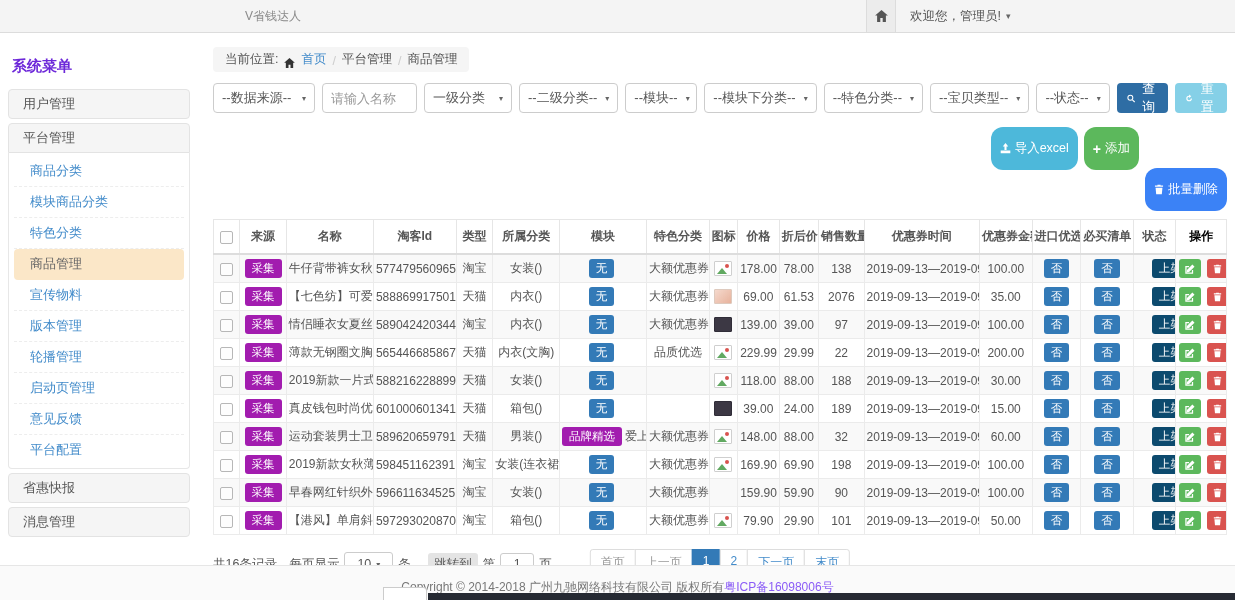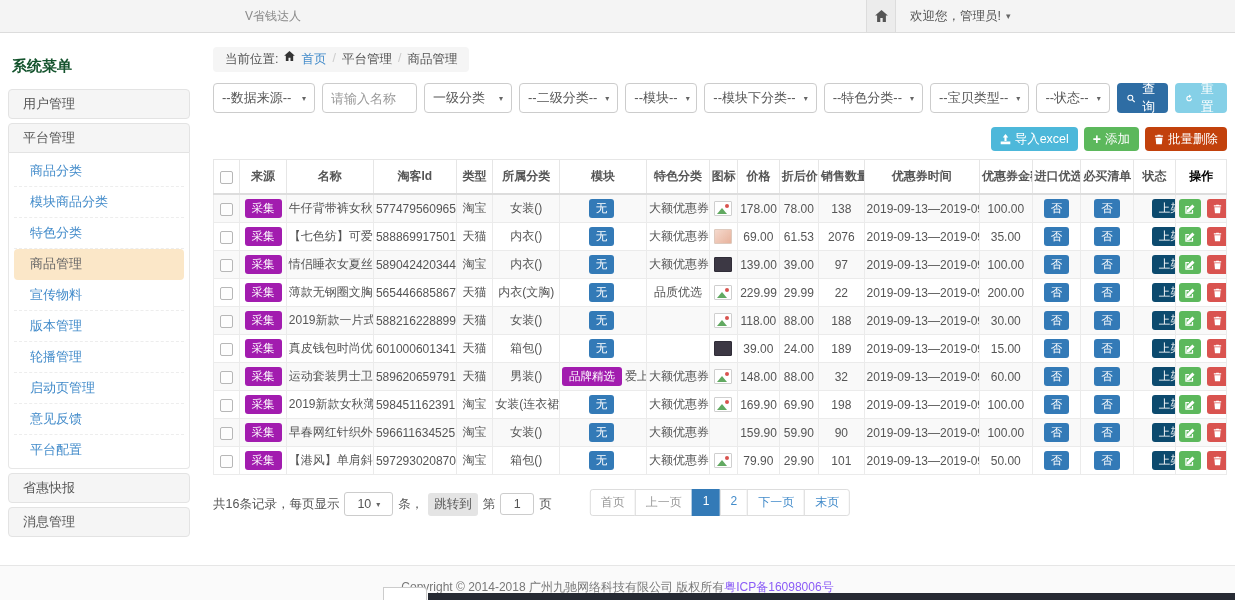--- a/index.html
+++ b/index.html
@@ -11,57 +11,57 @@
     background:#f4f4f4; border-bottom:1px solid #dcdcdc; }
   .brand { position:absolute; left:245px; top:0; line-height:33px; font-size:12px; color:#8a8a8a; }
   .topbar-right { position:absolute; left:866px; top:0; height:32px; display:flex; align-items:stretch; }
   .home-cell { width:30px; background:#ececec; border-left:1px solid #dcdcdc; border-right:1px solid #dcdcdc;
     display:flex; align-items:center; justify-content:center; cursor:pointer; }
   .welcome { display:flex; align-items:center; gap:5px; margin-left:14px; font-size:12.5px; color:#555; cursor:pointer; white-space:nowrap; }
   .caret { font-size:9px; color:#666; }
 
   
   .sidebar { position:absolute; left:8px; top:47px; width:182px; height:518px; overflow:hidden; }
-  .sidebar-title { font-size:15px; font-weight:bold; color:#14532d; margin:10px 0 13px 4px; }
+  .sidebar-title { font-size:15px; font-weight:bold; color:#6d28d9; margin:10px 0 13px 4px; }
   .nav-group { background:#f5f5f5; border:1px solid #e3e3e3; border-radius:4px;
     padding:5px 14px; color:#555; font-size:13px; margin-bottom:4px; cursor:pointer; }
   .nav-group.expanded { border-radius:4px 4px 0 0; margin-bottom:0; }
   .submenu { background:#fff; border:1px solid #e7e7e7; border-top:none; border-radius:0 0 4px 4px;
     margin-bottom:4px; padding:3px 5px; }
   .submenu-item { padding:6px 10px 6px 16px; font-size:13px; color:#428bca;
     border-bottom:1px dashed #ededed; cursor:pointer; }
   .submenu-item:last-child { border-bottom:none; }
   .submenu-item.active { background:#fbe7c8; border-radius:4px; color:#666; border-bottom-color:transparent; }
 
   
   .content { position:absolute; left:213px; top:47px; width:1014px; }
-  .breadcrumb { display:inline-flex; align-items:flex-start; gap:6px; background:#f5f5f5;
+  .breadcrumb { display:inline-flex; align-items:flex-end; gap:6px; background:#f5f5f5;
     border-radius:4px; padding:4px 12px; font-size:12.5px; color:#555; }
   .breadcrumb .link { color:#428bca; cursor:pointer; }
   .breadcrumb .sep { color:#ccc; }
 
   .filters { margin-top:11px; display:flex; align-items:center; gap:7px; flex-wrap:nowrap; }
   .fselect { height:30px; border:1px solid #ccc; border-radius:4px; background:#fff;
     display:flex; align-items:center; justify-content:space-between; gap:8px; padding:0 8px;
     font-size:13px; color:#555; cursor:pointer; white-space:nowrap; }
   .fselect .caret { font-size:8px; }
   .finput { height:30px; width:95px; border:1px solid #ccc; border-radius:4px; padding:0 8px;
     font-size:13px; color:#555; font-family:inherit; }
   .finput::placeholder { color:#9a9a9a; }
   .fbtn { height:30px; border:none; border-radius:4px; color:#fff; font-size:13px; font-family:inherit;
     display:flex; align-items:center; gap:4px; padding:0 10px; cursor:pointer; }
   .btn-query { background:#2e6da4; }
   .btn-reset { background:#85d0e7; }
 
   .actions { margin-top:14px; display:flex; justify-content:flex-end; gap:6px; }
-  .abtn { height:24px; border:none; border-radius:4px; color:#fff; font-size:12.5px; font-family:inherit;
+  .abtn { height:43px; border:none; border-radius:12px; color:#fff; font-size:12.5px; font-family:inherit;
     display:flex; align-items:center; gap:4px; padding:0 9px; cursor:pointer; }
   .btn-import { background:#4db8da; }
   .btn-add { background:#5cb85c; }
-  .btn-batch-del { background:#c2410c; }
+  .btn-batch-del { background:#3b82f6;margin-top:41px; }
   .plus-glyph { font-weight:bold; font-size:14px; line-height:1; }
 
   
   table { margin-top:8px; width:100%; border-collapse:collapse; table-layout:fixed;
     font-size:12px; color:#555; text-align:center; }
   th { padding:8px 2px; border:1px solid #e6e6e6; border-bottom:2px solid #ddd;
     font-weight:bold; color:#555; white-space:nowrap; overflow:hidden; background:#fff; }
   th.th-ops { color:#000000; }
   td { padding:4px 2px; border:1px solid #ebebeb; white-space:nowrap; overflow:hidden; height:25px; }
   tbody tr:nth-child(odd) td { background:#f9f9f9; }

